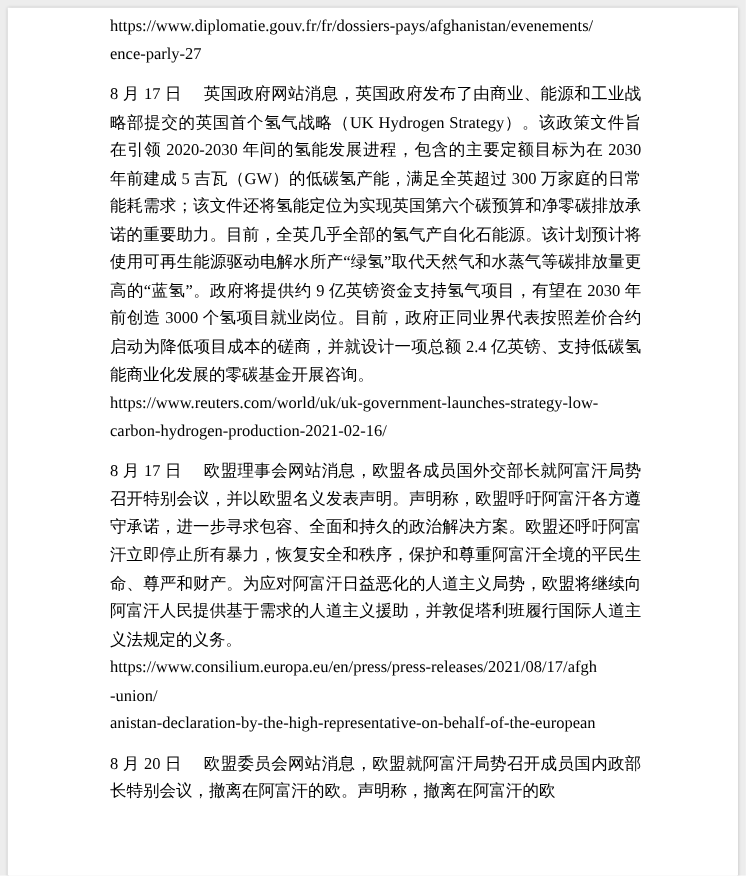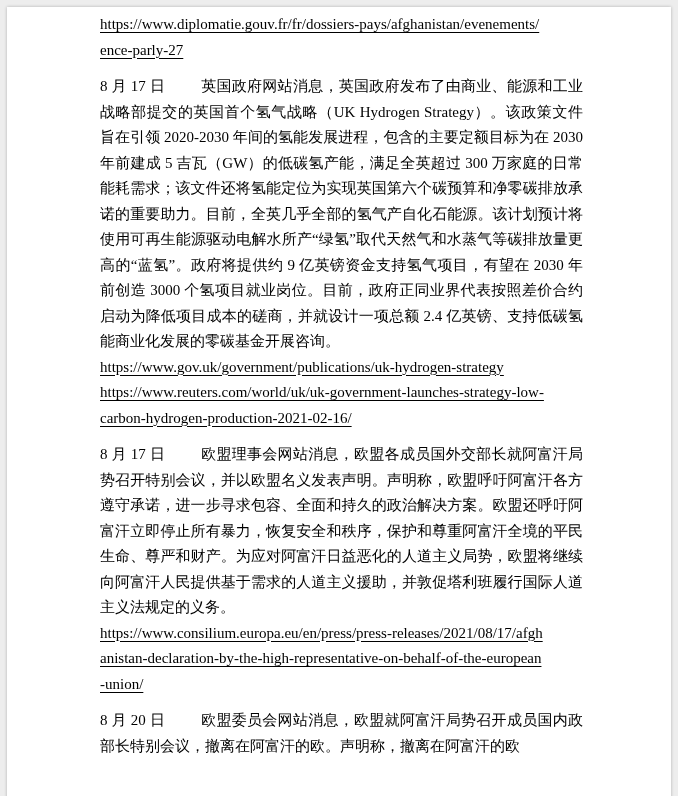--- a/index.html
+++ b/index.html
@@ -33,64 +33,62 @@
     margin: 0;
   }
   .link-line {
     line-height: 25.5px;
     font-size: 15px;
     white-space: nowrap;
     overflow: hidden;
   }
   .hyperlink {
     color: #000000;
-    text-decoration: underline;
     text-decoration-thickness: 1px;
     text-underline-offset: 3px;
     cursor: pointer;
   }
   .para {
     margin: 11px 0 0 0;
     font-size: 15px;
     line-height: 25.5px;
     text-align: justify;
     text-justify: inter-ideograph;
     word-break: break-all;
   }
   .news-date {
-    margin-right: 36px;
+    margin-right: 20px;
     white-space: nowrap;
   }
 </style>
 </head>
 <body style="background: rgb(237, 237, 237); color: rgb(0, 0, 0);">
 
 <div class="paper" style="background: rgb(255, 255, 255);">
   <div class="content">
 
     <div class="link-group">
       <div class="link-line"><span class="hyperlink">https://www.diplomatie.gouv.fr/fr/dossiers-pays/afghanistan/evenements/</span></div>
       <div class="link-line"><span class="hyperlink">ence-parly-27</span></div>
     </div>
 
     <section>
       <p class="para"><span class="news-date">8 月 17 日</span><span>英国政府网站消息，英国政府发布了由商业、能源和工业战略部提交的英国首个氢气战略（UK Hydrogen Strategy）。该政策文件旨在引领 2020-2030 年间的氢能发展进程，包含的主要定额目标为在 2030 年前建成 5 吉瓦（GW）的低碳氢产能，满足全英超过 300 万家庭的日常能耗需求；该文件还将氢能定位为实现英国第六个碳预算和净零碳排放承诺的重要助力。目前，全英几乎全部的氢气产自化石能源。该计划预计将使用可再生能源驱动电解水所产“绿氢”取代天然气和水蒸气等碳排放量更高的“蓝氢”。政府将提供约 9 亿英镑资金支持氢气项目，有望在 2030 年前创造 3000 个氢项目就业岗位。目前，政府正同业界代表按照差价合约启动为降低项目成本的磋商，并就设计一项总额 2.4 亿英镑、支持低碳氢能商业化发展的零碳基金开展咨询。</span></p>
       <div class="link-group">
-        <div class="link-line"><span class="hyperlink">https://www.gov.uk/government/publications/uk-hydrogen-strategy</span></div>
         <div class="link-line"><span class="hyperlink">https://www.reuters.com/world/uk/uk-government-launches-strategy-low-</span></div>
         <div class="link-line"><span class="hyperlink">carbon-hydrogen-production-2021-02-16/</span></div>
       </div>
     </section>
 
     <section>
       <p class="para"><span class="news-date">8 月 17 日</span><span>欧盟理事会网站消息，欧盟各成员国外交部长就阿富汗局势召开特别会议，并以欧盟名义发表声明。声明称，欧盟呼吁阿富汗各方遵守承诺，进一步寻求包容、全面和持久的政治解决方案。欧盟还呼吁阿富汗立即停止所有暴力，恢复安全和秩序，保护和尊重阿富汗全境的平民生命、尊严和财产。为应对阿富汗日益恶化的人道主义局势，欧盟将继续向阿富汗人民提供基于需求的人道主义援助，并敦促塔利班履行国际人道主义法规定的义务。</span></p>
       <div class="link-group">
         <div class="link-line"><span class="hyperlink">https://www.consilium.europa.eu/en/press/press-releases/2021/08/17/afgh</span></div>
+        <div class="link-line"><span class="hyperlink">-union/</span></div>
         <div class="link-line"><span class="hyperlink">anistan-declaration-by-the-high-representative-on-behalf-of-the-european</span></div>
-        <div class="link-line"><span class="hyperlink">-union/</span></div>
       </div>
     </section>
 
     <section>
       <p class="para"><span class="news-date">8 月 20 日</span><span>欧盟委员会网站消息，欧盟就阿富汗局势召开成员国内政部长特别会议，撤离在阿富汗的欧。声明称，撤离在阿富汗的欧</span></p>
     </section>
 
   </div>
 </div>
 

